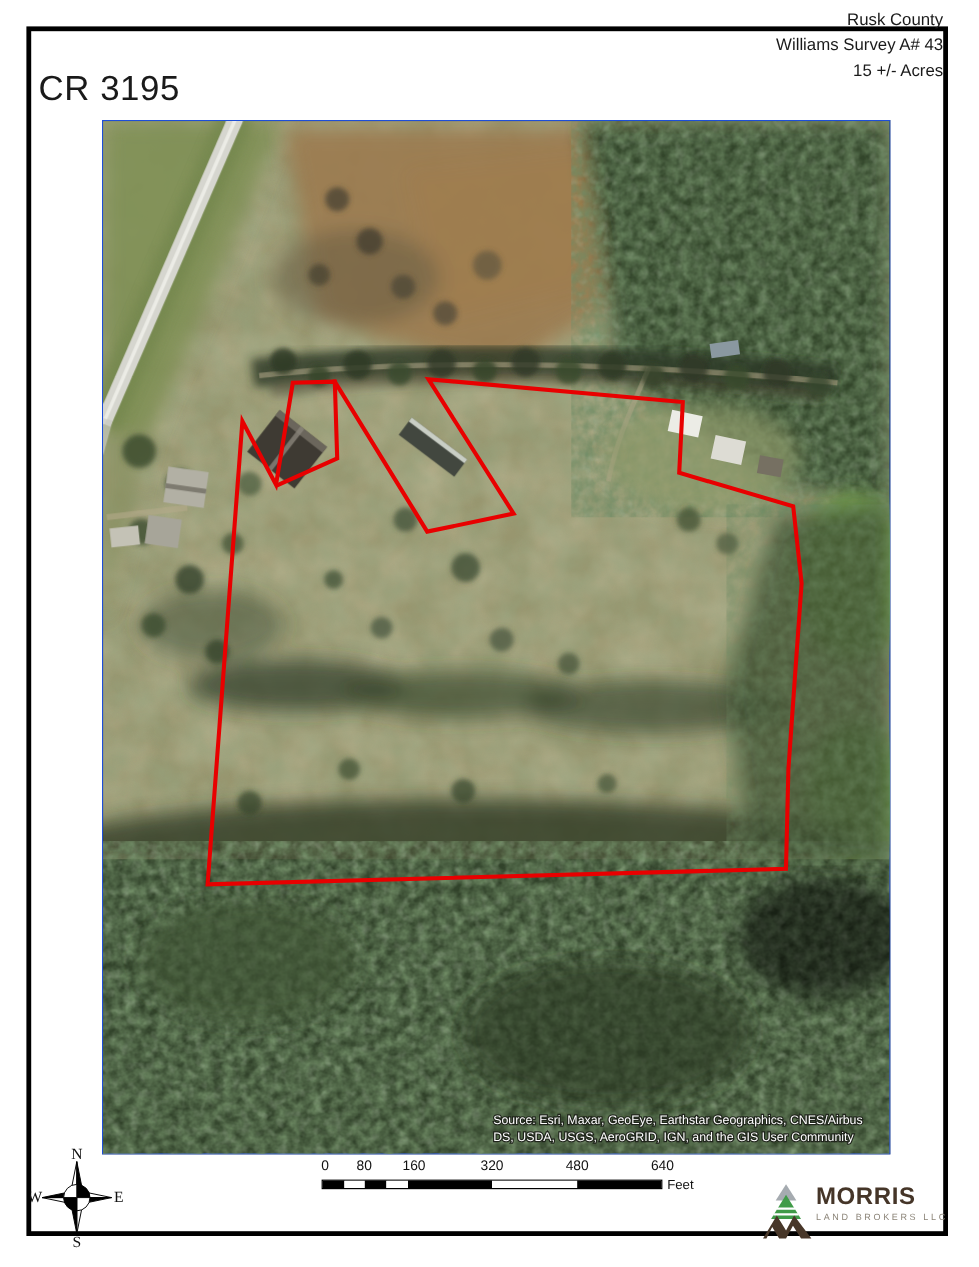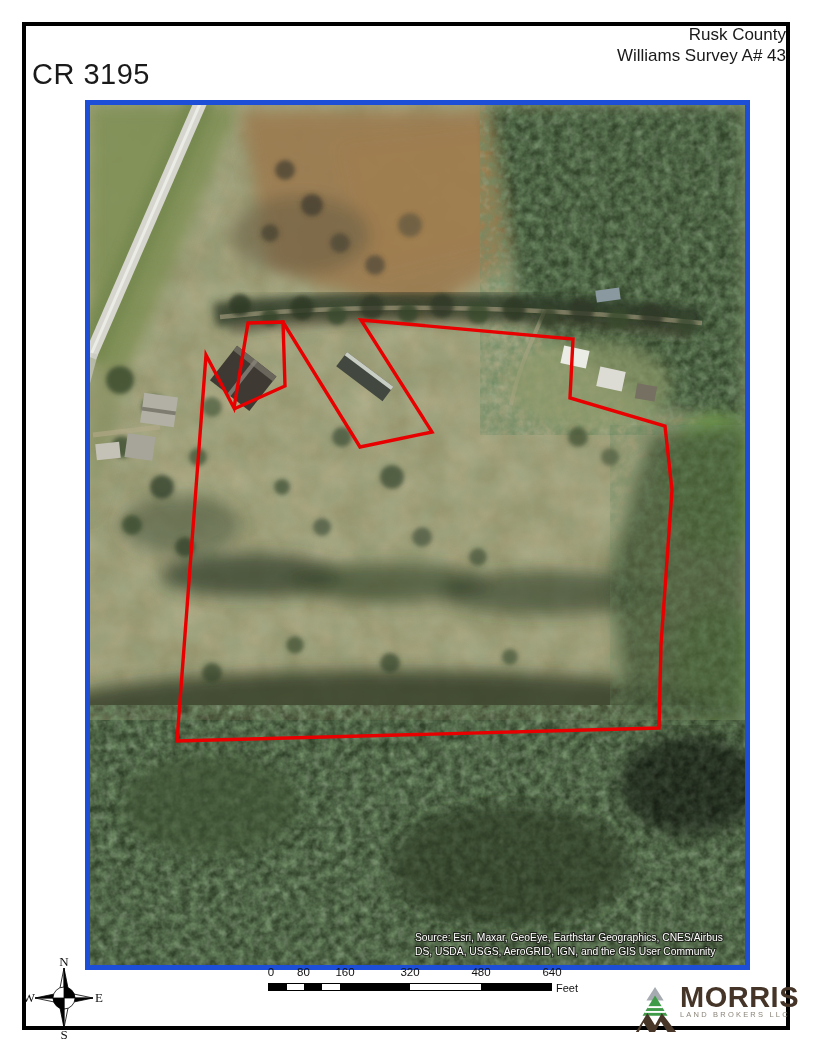--- a/index.html
+++ b/index.html
@@ -8,25 +8,25 @@
     font-family:"Liberation Sans", sans-serif;color:#111;overflow:hidden;
   }
   .outer-border{
     position:absolute;left:22px;top:22px;width:768px;height:1008px;
     border:4px solid #000;box-sizing:border-box;pointer-events:none;
   }
   .title{
     position:absolute;left:32px;top:26px;font-size:29px;letter-spacing:.5px;color:#1a1a1a;margin-top:32px;
   }
   .header-right{
-    position:absolute;right:30px;top:24px;text-align:right;font-size:17px;line-height:21px;color:#1a1a1a;
+    position:absolute;right:30px;top:6px;text-align:right;font-size:14px;line-height:21px;color:#1a1a1a;
   }
   .map-frame{
     position:absolute;left:85px;top:100px;width:655px;height:860px;
-    border:5px solid #1d4ed8;box-sizing:content-box;overflow:hidden;background:#8f8d68;
+    border:1px solid #1d4ed8;box-sizing:content-box;overflow:hidden;background:#8f8d68;
   }
   .map-frame svg{display:block}
   
   .compass{position:absolute;left:25px;top:956px;width:78px;height:84px;}
   .scalebar{position:absolute;left:268px;top:966px;width:300px;height:36px;}
   .scalebar .nums{position:relative;height:15px;font-size:11.5px;color:#111;}
   .scalebar .nums span{position:absolute;transform:translateX(-50%);}
   .bar-row{position:relative;height:12px;}
   .bar{
     position:absolute;left:0;top:2px;width:284px;height:8px;border:1px solid #000;
@@ -37,34 +37,35 @@
   .feet{position:absolute;left:288px;top:1px;font-size:11px;color:#111;}
   .disclaimer{
     position:absolute;left:120px;top:1008px;width:560px;text-align:center;
     font-size:15.5px;color:#1a1a1a;
   }
   .logo{
     position:absolute;left:634px;top:984px;width:158px;height:52px;display:flex;align-items:flex-start;
   }
   .logo .mark{width:44px;height:48px;flex:0 0 auto;margin-top:2px;}
   .logo .words{margin-left:2px;}
-  .logo .name{font-size:29px;font-weight:bold;color:#453528;letter-spacing:.5px;line-height:26px;}
+  .logo .name{font-size:20px;font-weight:bold;color:#453528;letter-spacing:.5px;line-height:26px;}
   .logo .sub{font-size:7.5px;color:#8b8478;letter-spacing:2.2px;margin-top:0px;white-space:nowrap;}
 </style>
 </head>
 <body>
 
 <div class="page">
   <div class="outer-border"></div>
 
   <div class="title">CR 3195</div>
 
   <div class="header-right">
     <div>Rusk County</div>
     <div>Williams Survey A# 43</div>
+    <div>15 +/- Acres</div>
   </div>
 
   <div class="map-frame">
     <svg width="655" height="860" viewBox="0 0 655 860">
       <defs>
         <filter id="blur8" x="-30%" y="-30%" width="160%" height="160%">
             <feGaussianBlur stdDeviation="8"></feGaussianBlur>
           </filter>
         <filter id="blur4" x="-40%" y="-40%" width="180%" height="180%">
             <feGaussianBlur stdDeviation="4"></feGaussianBlur>

